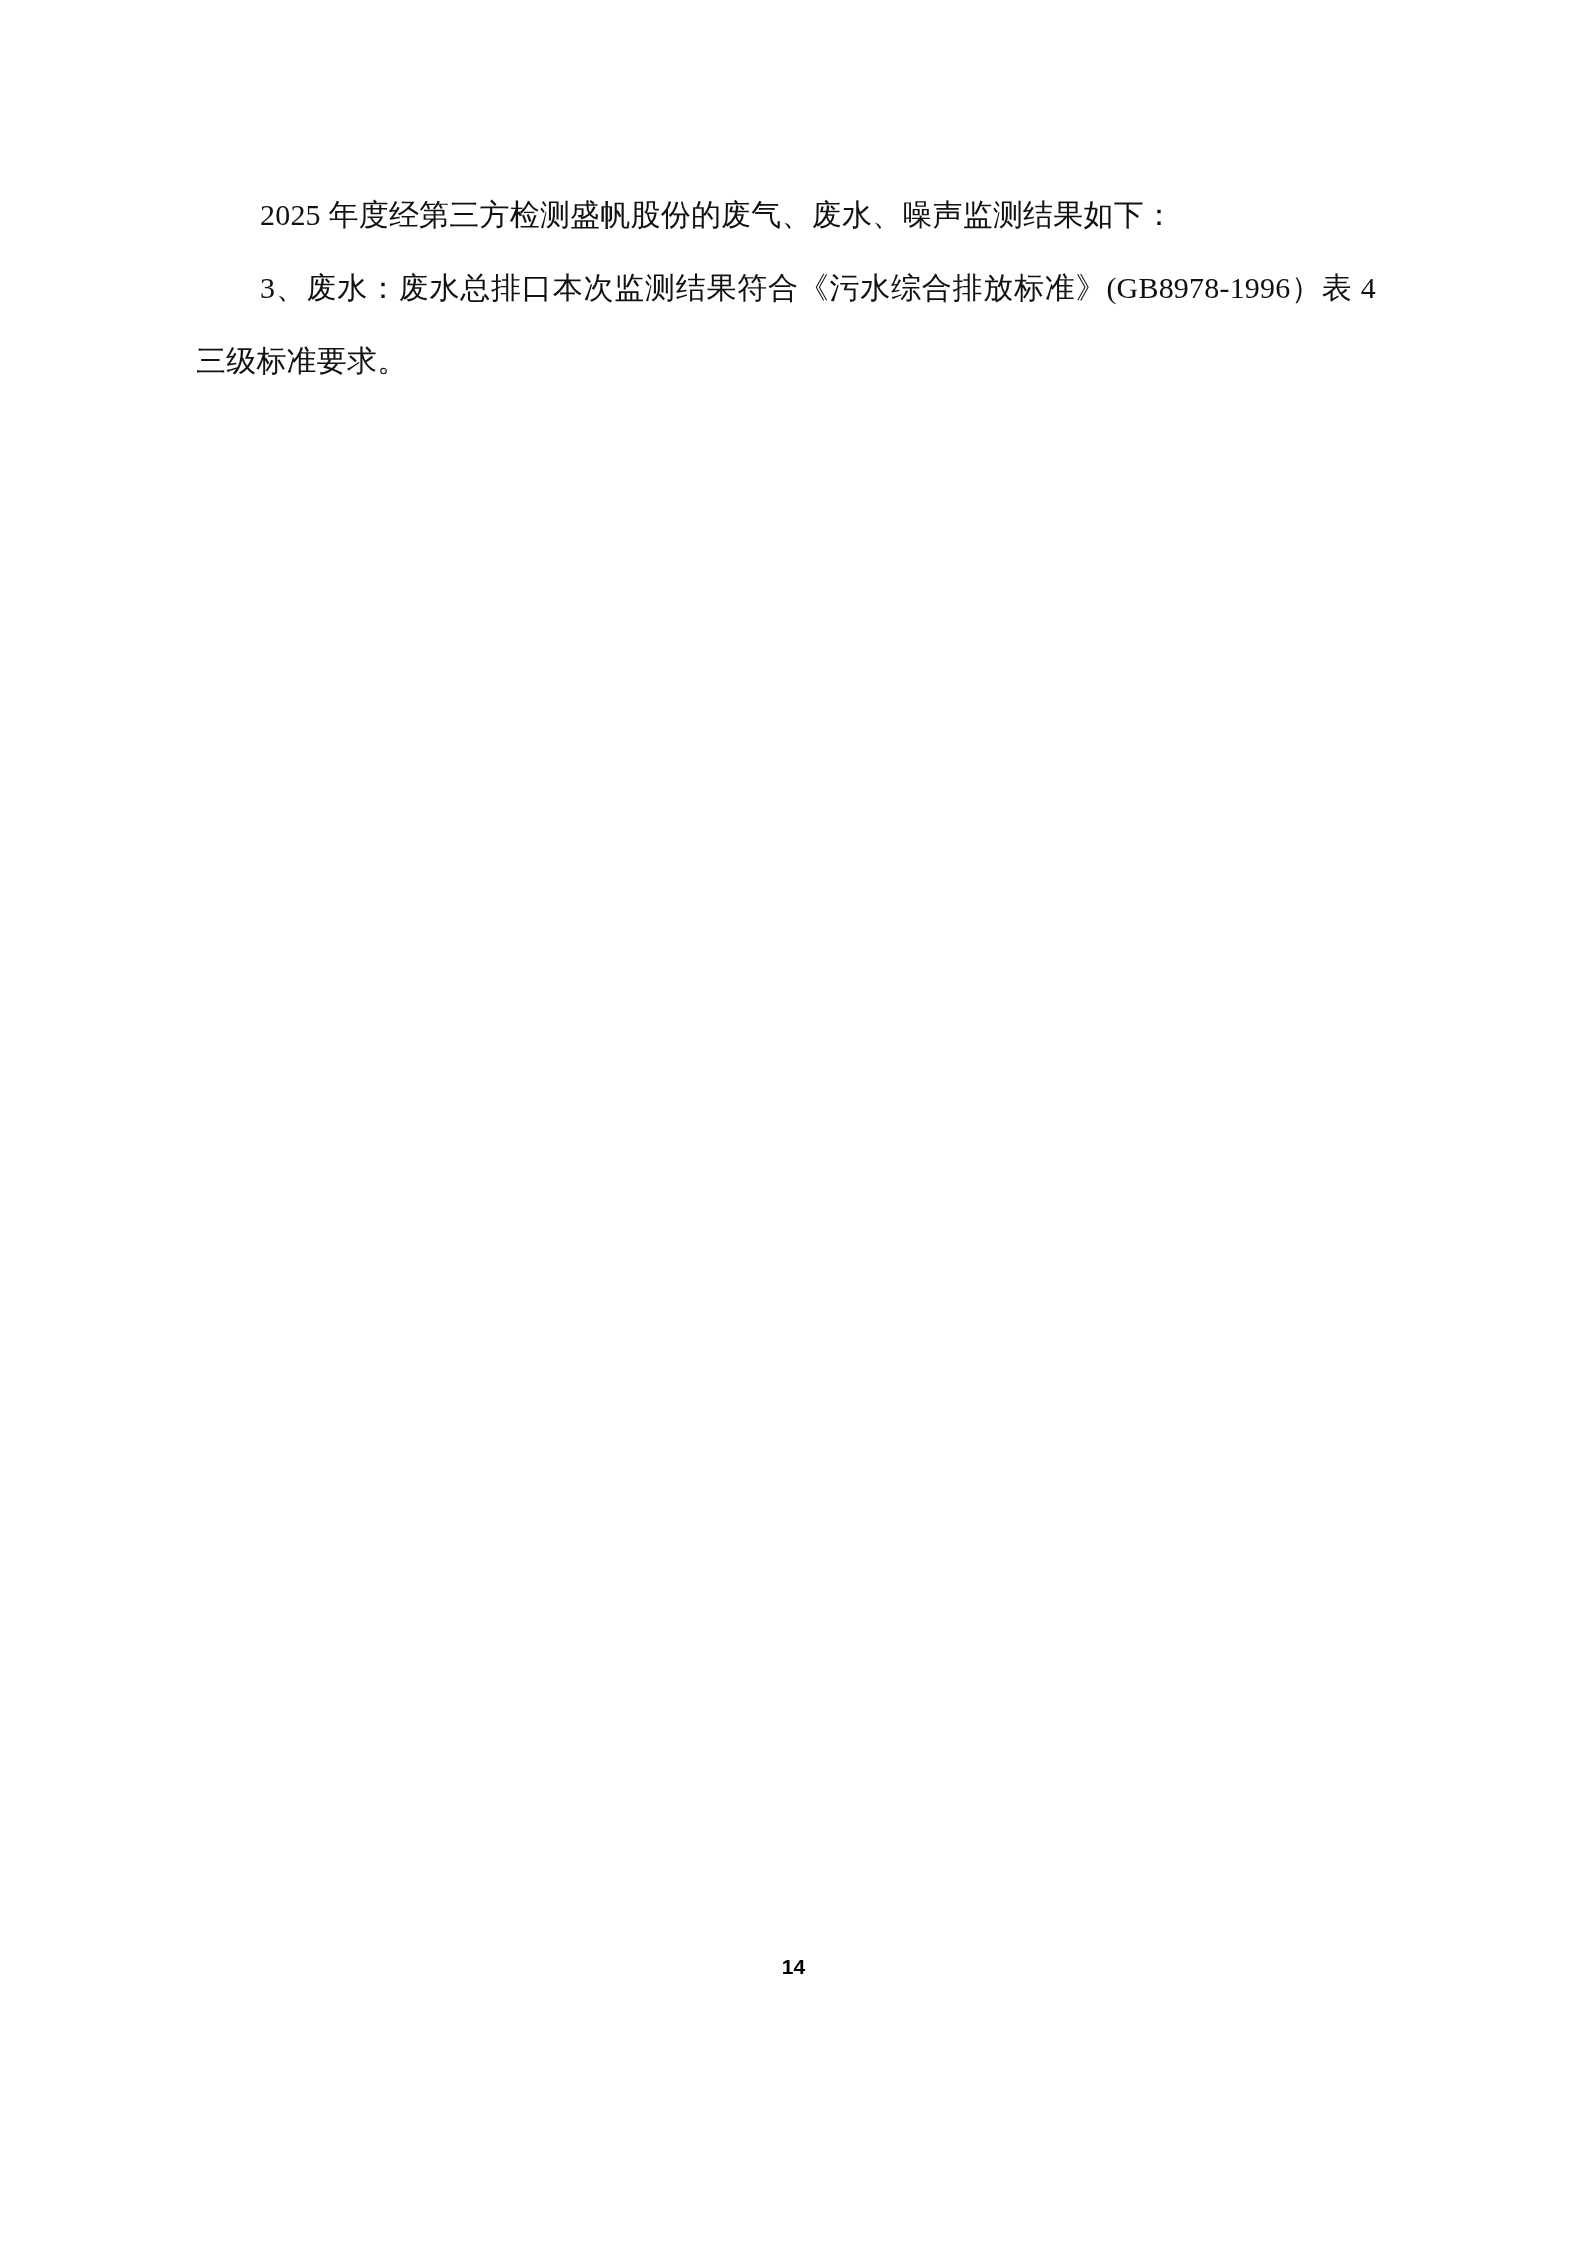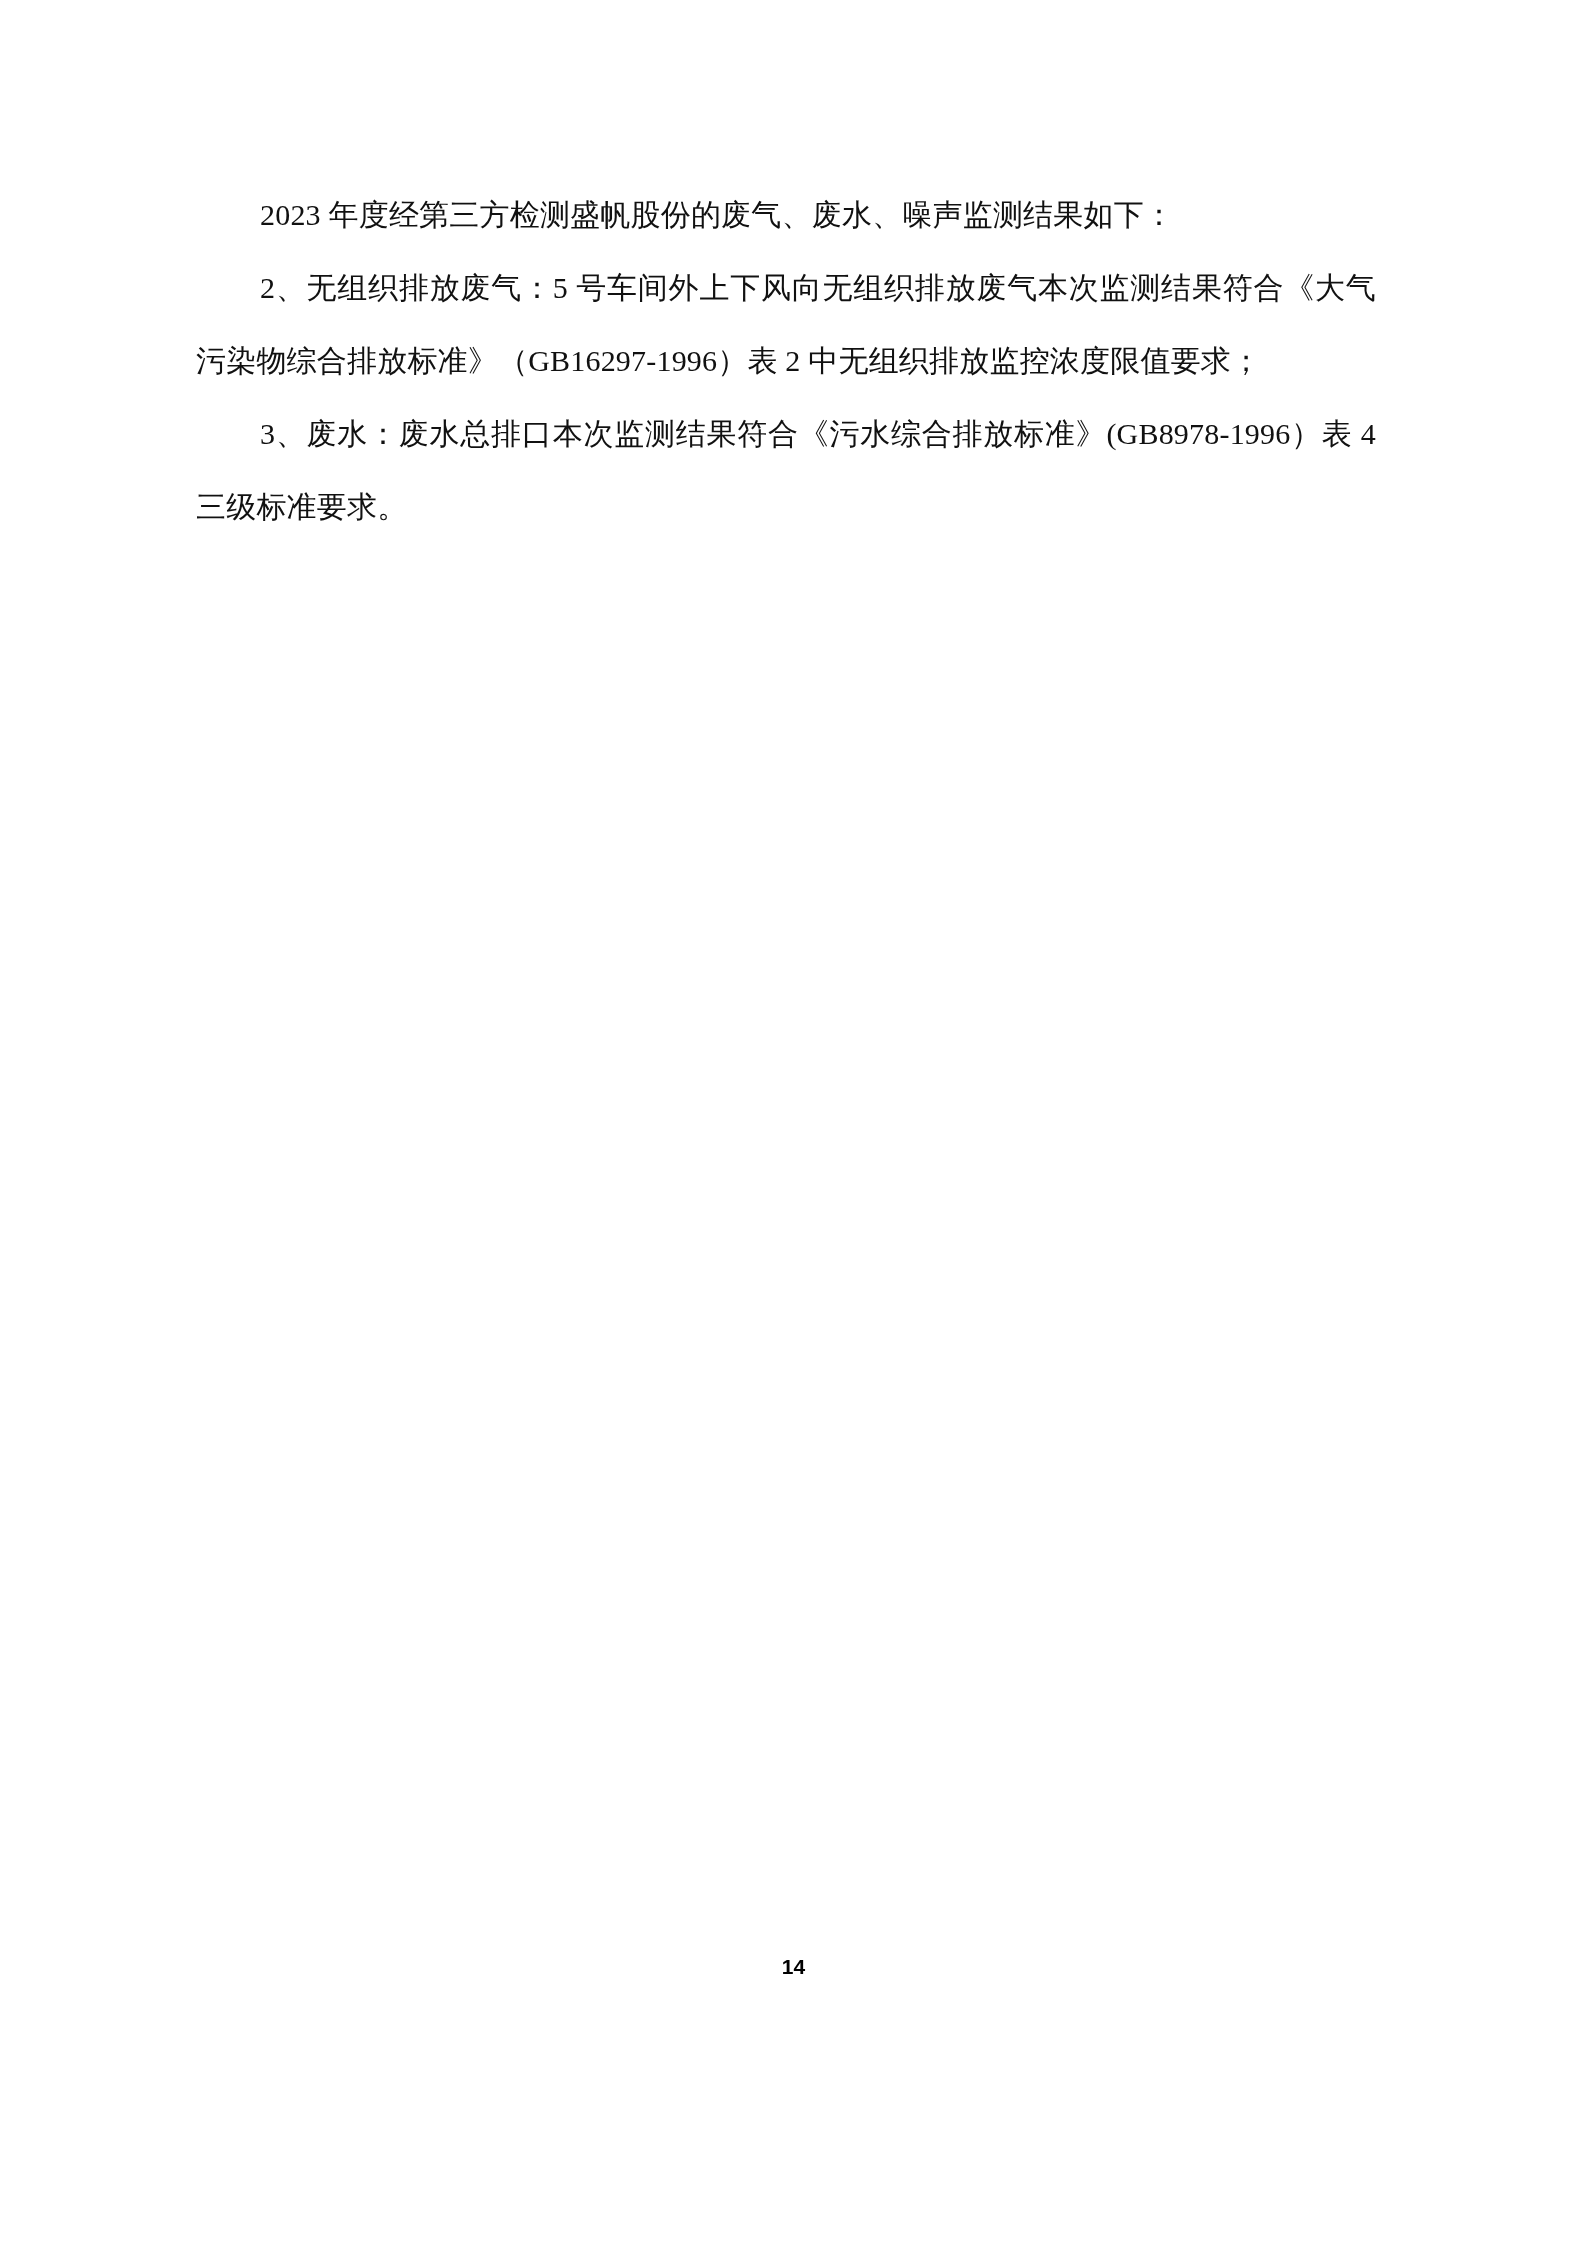--- a/index.html
+++ b/index.html
@@ -47,24 +47,23 @@
     color: #000000;
   }
 </style>
 </head>
 <body>
 
 <div class="page">
 
   <div class="content">
 
-    <p class="para indent">2023 年度经第三方检测盛帆股份的废气、废水、噪声监测结果如下：</p>
+    <p class="para indent">2025 年度经第三方检测盛帆股份的废气、废水、噪声监测结果如下：</p>
 
 
-    <p class="para indent">2、无组织排放废气：5 号车间外上下风向无组织排放废气本次监测结果符合《大气污染物综合排放标准》（GB16297-1996）表 2 中无组织排放监控浓度限值要求；</p>
 
     <p class="para indent">3、废水：废水总排口本次监测结果符合《污水综合排放标准》(GB8978-1996）表 4 三级标准要求。</p>
 
   </div>
 
   <div class="footer">14</div>
 
 </div>
 
 </body></html>

